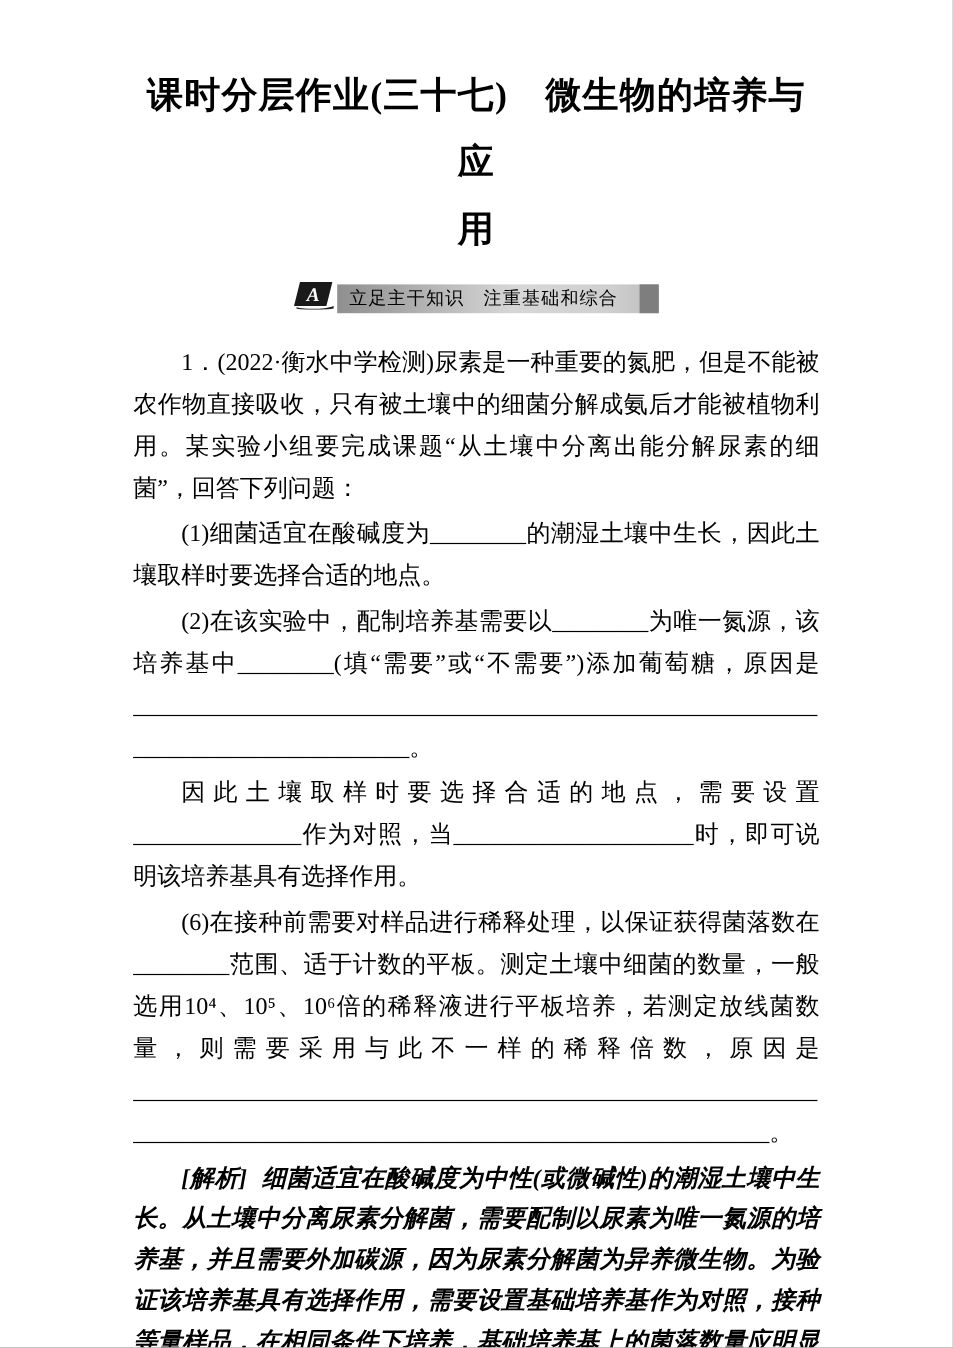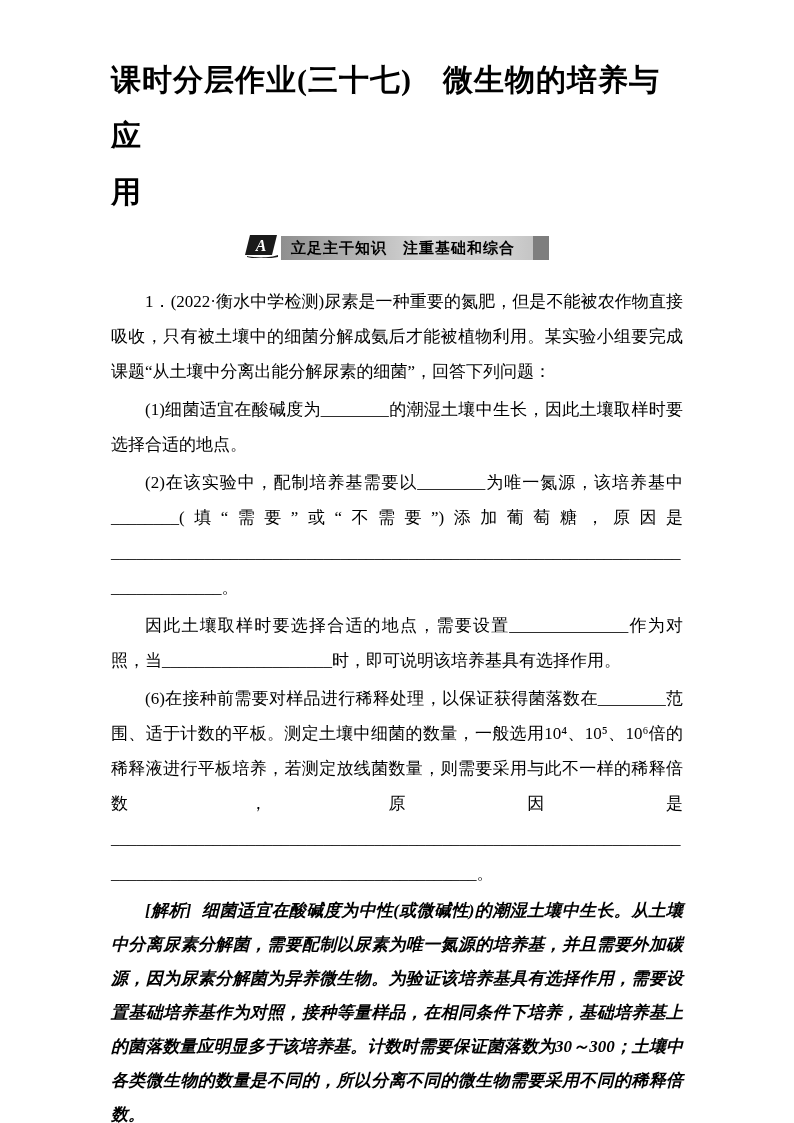--- a/index.html
+++ b/index.html
@@ -10,20 +10,21 @@
     background: #ffffff;
     box-sizing: border-box;
     padding: 52px 111px 30px 111px;
     font-family: "Liberation Serif", "DejaVu Serif", serif;
     color: #000;
     overflow: hidden;
   }
   .title {
     font-size: 30px;
     font-weight: bold;
+    text-align: center;
     line-height: 56px;
     margin: 0 0 10px 0;
     letter-spacing: 1px;
   }
   .banner {
     display: flex;
     align-items: center;
     justify-content: center;
     margin: 14px 0 16px 0;
   }
@@ -38,28 +39,28 @@
   }
   .banner-strip::after {
     content: "";
     position: absolute;
     right: 0; top: 0; bottom: 0;
     width: 16px;
     background: #7e7e7e;
   }
   .banner-text {
     font-family: "Liberation Sans", "DejaVu Sans", sans-serif;
-    font-weight: bold;
+    font-weight: normal;
     font-size: 15px;
     letter-spacing: 1px;
     color: #000;
   }
   .body-text { margin-top: 22px; }
   .para {
-    font-size: 17px;
+    font-size: 20px;
     line-height: 35px;
     text-align: justify;
     text-indent: 2em;
     margin: 0 0 3px 0;
     overflow-wrap: anywhere;
     word-break: break-word;
   }
   .analysis {
     font-style: italic;
     font-weight: 600;

